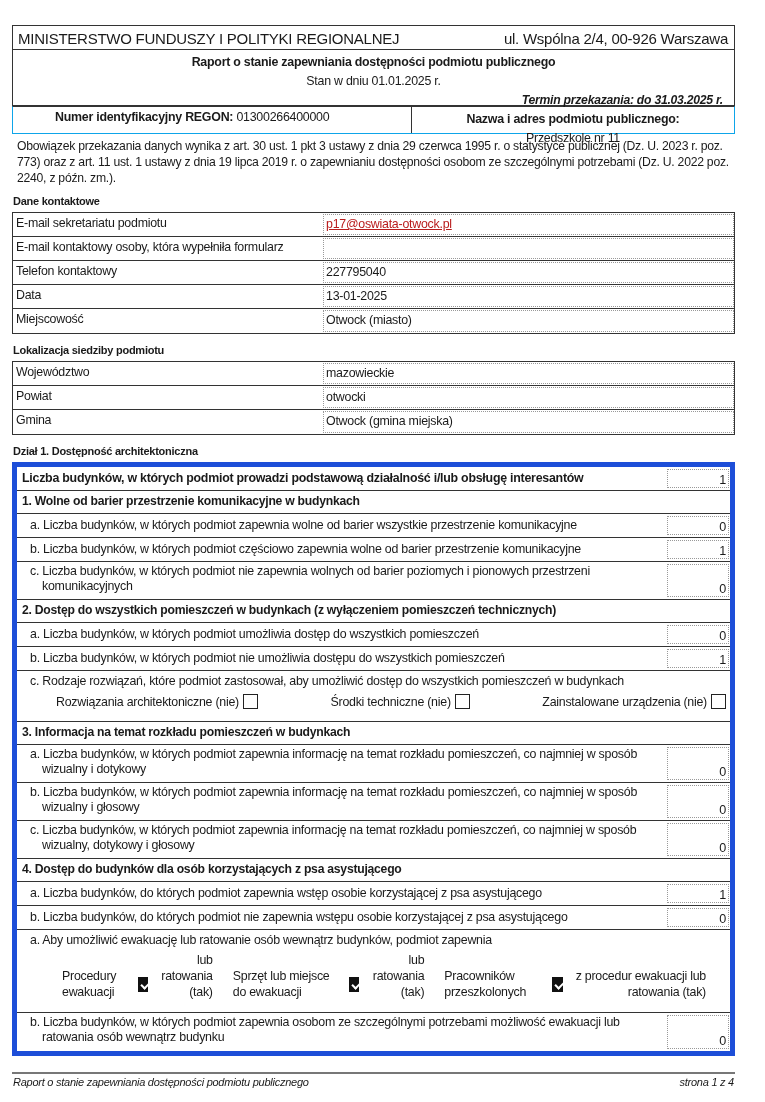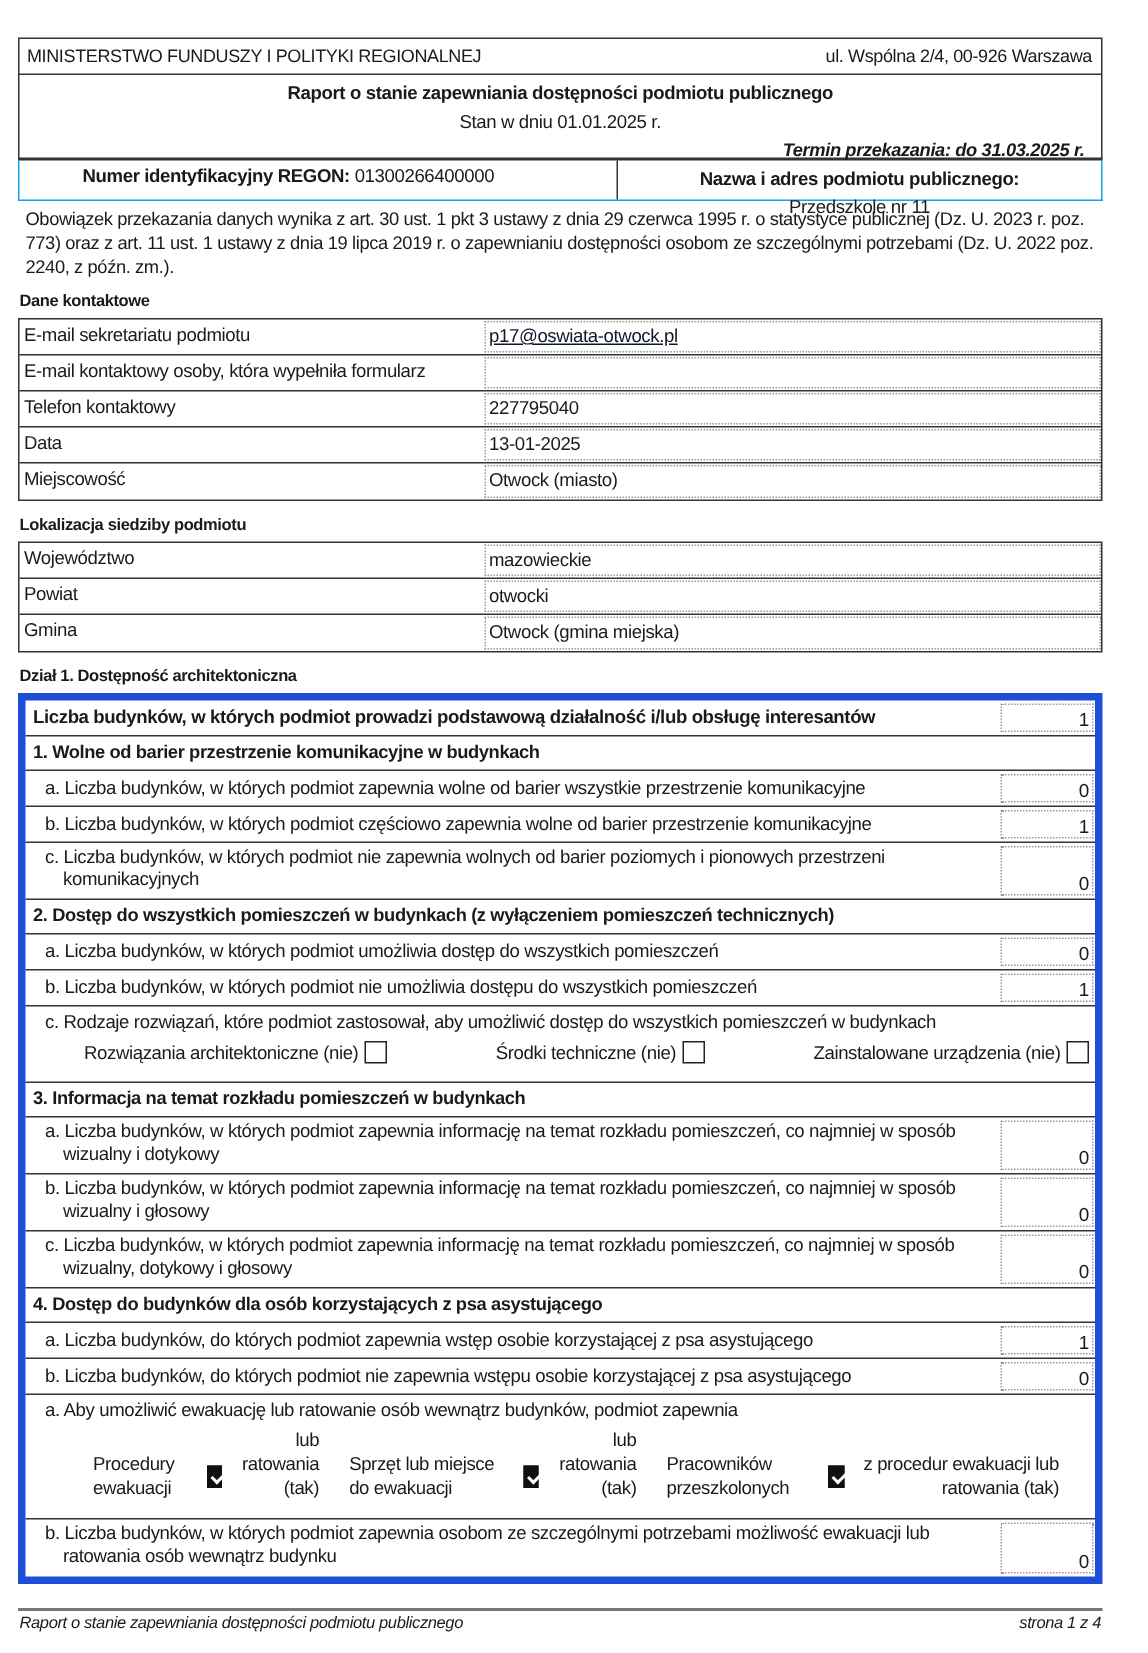--- a/index.html
+++ b/index.html
@@ -1,39 +1,39 @@
 <!DOCTYPE html>
 <html><head>
 <meta charset="utf-8">
 <style>
   * { box-sizing: border-box; margin: 0; padding: 0; }
   html, body { width: 765px; height: 1102px; background: #ffffff; overflow: hidden; }
   body { font-family: "Liberation Sans", sans-serif; color: #1a1a1a; font-size: 12.4px; position: relative; letter-spacing: -0.25px; }
 
   .page { position: absolute; left: 12px; top: 25px; width: 723px; }
-  .hdr-row1 { display: flex; justify-content: space-between; padding: 4px 6px 3px 5px; border: 1px solid #333; font-size: 12px; height: 25px; }
+  .hdr-row1 { display: flex; justify-content: space-between; padding: 4px 6px 3px 5px; border: 1px solid #333; font-size: 15px; height: 25px; }
   .hdr-row2 { border: 1px solid #333; border-top: none; height: 56px; position: relative; text-align: center; }
   .hdr-title { font-weight: bold; position: absolute; left: 0; right: 0; top: 5px; font-size: 12.4px; }
   .hdr-stan { position: absolute; left: 0; right: 0; top: 24px; }
   .hdr-term { position: absolute; right: 11px; top: 43px; font-weight: bold; font-style: italic; font-size: 12.2px; }
   .hdr-row3 { display: flex; border: 1px solid #0ea5e9; border-top: 1px solid #333; height: 28px; padding-left: 37px; }
   .hdr-row3 .cell-l { width: 362px; border-right: 1px solid #333; padding: 3px 5px; }
   .hdr-row3 .cell-r { flex: 1; padding: 3px 4px; line-height: 19px; text-align: center; }
   .bold { font-weight: bold; }
 
   .legal { padding: 4px 5px 0 5px; line-height: 16px; font-size: 12.2px; height: 53px; }
 
   .sec-title { font-weight: bold; padding-left: 1px; margin-top: 10px; height: 17px; font-size: 11px; }
 
   .kv-table { border: 1px solid #333; width: 723px; }
   .kv-row { display: flex; height: 24px; border-bottom: 1px solid #333; }
   .kv-row:last-child { border-bottom: none; }
   .kv-label { width: 310px; padding: 3px 3px 0 3px; }
   .kv-val { flex: 1; margin: 1px 0 1px 0; border: 1px dotted #999; padding: 2px 2px 0 2px; }
-  .kv-val.link { color: #0f172a; text-decoration: underline; }
+  .kv-val.link { color: #b91c1c; text-decoration: underline; }
 
   .d1 { border: 5px solid #1d4ed8; width: 723px; }
   .d1-row { display: flex; border-bottom: 1px solid #333; align-items: stretch; }
   .d1-row:last-child { border-bottom: none; }
   .d1-head { padding: 3px 5px; font-weight: bold; height: 22px; font-size: 12.2px; }
   .d1-q { flex: 1; padding: 2px 4px 2px 25px; text-indent: -12px; line-height: 15px; }
   .d1-q.single { padding-top: 4px; }
   .d1-q.bold { font-weight: bold; padding-left: 5px; text-indent: 0; }
   .d1-num { width: 62px; margin: 2px 1px 2px 0; border: 1px dotted #999; text-align: right; padding-right: 2px; display: flex; align-items: flex-end; justify-content: flex-end; font-size: 12.6px; }
   .h24 { height: 24px; }

